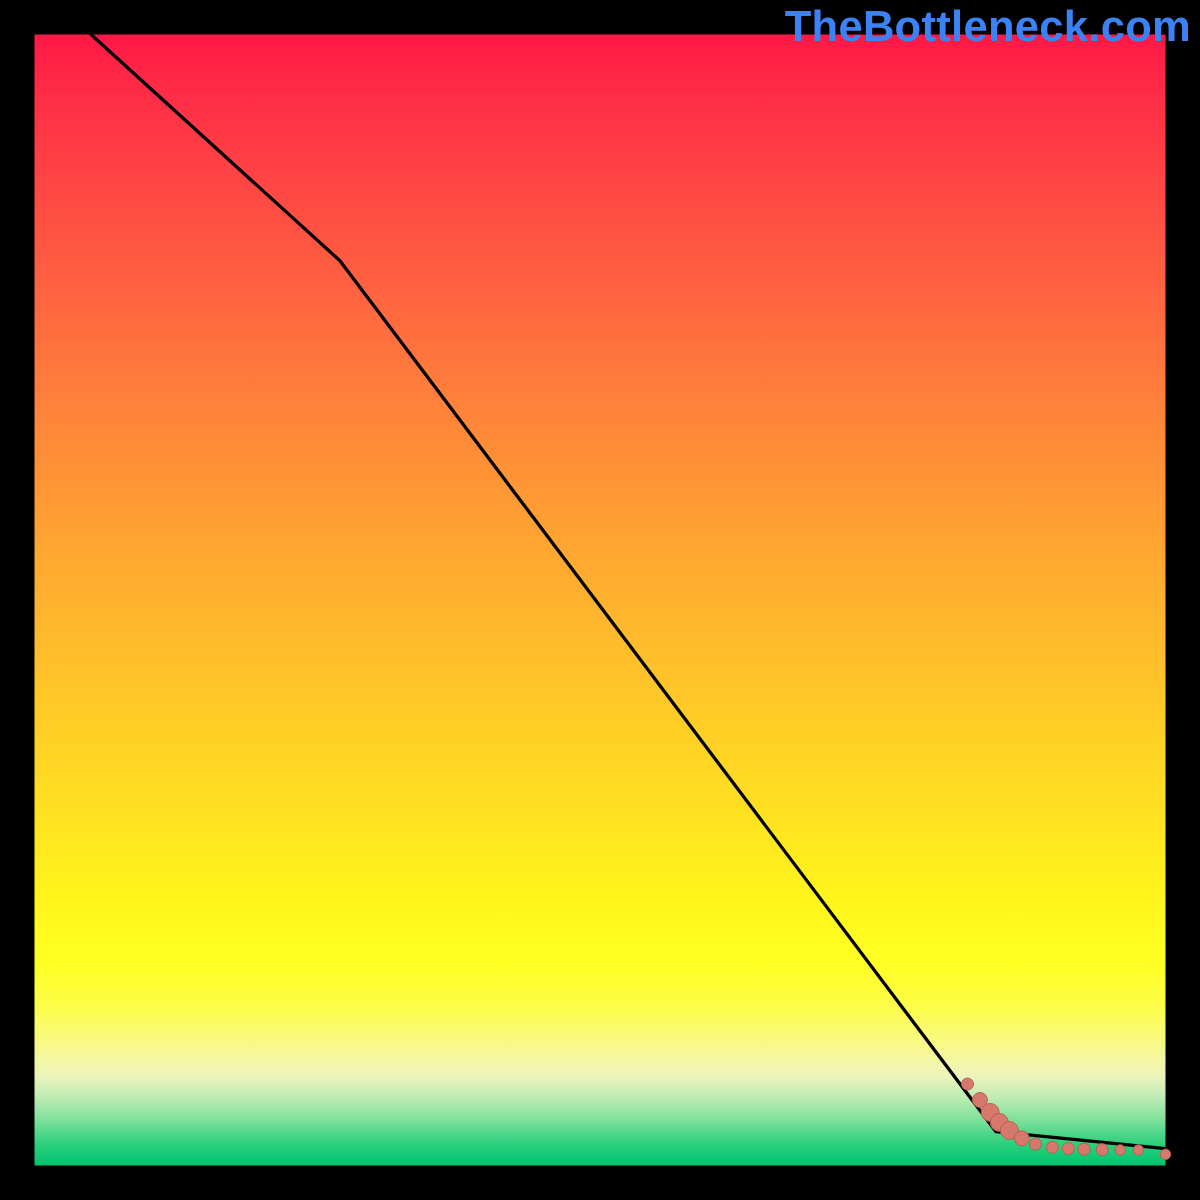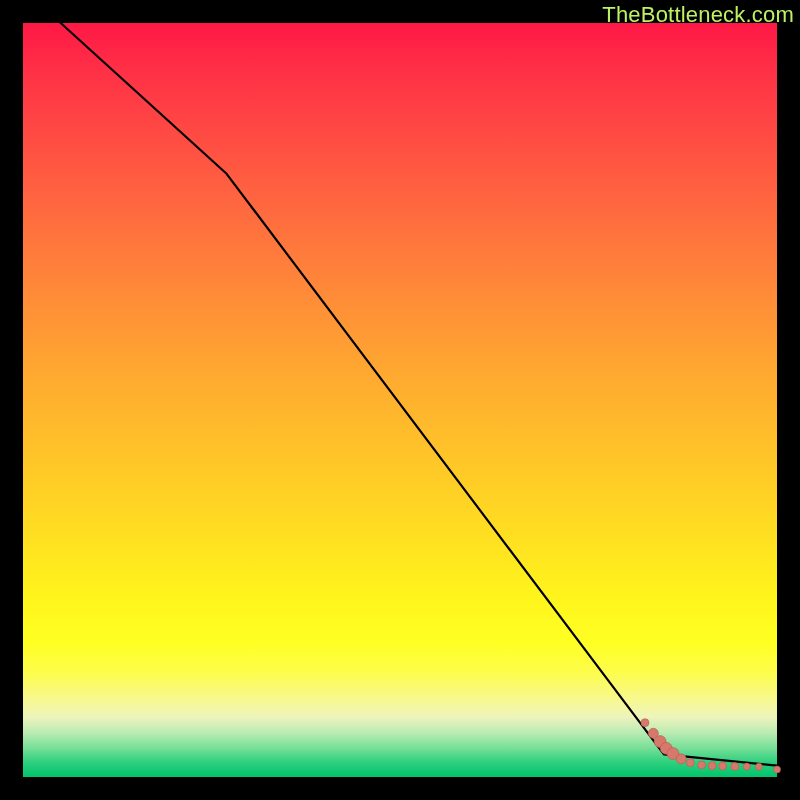--- a/index.html
+++ b/index.html
@@ -40,23 +40,23 @@
       #bdecb4 94%,
       #7de09a 96%,
       #2fd07f 98%,
       #00c46b 100%
     );
   }
   .watermark {
     position: absolute;
     top: 2px;
     right: 6px;
-    color: #bef264;
-    font-size: 22px;
-    font-weight: 400;
+    color: #3b82f6;
+    font-size: 29px;
+    font-weight: 700;
     letter-spacing: 0.2px;
     user-select: none;
   }
   svg.overlay {
     position: absolute;
     left: 0;
     top: 0;
     width: 800px;
     height: 800px;
     pointer-events: none;

